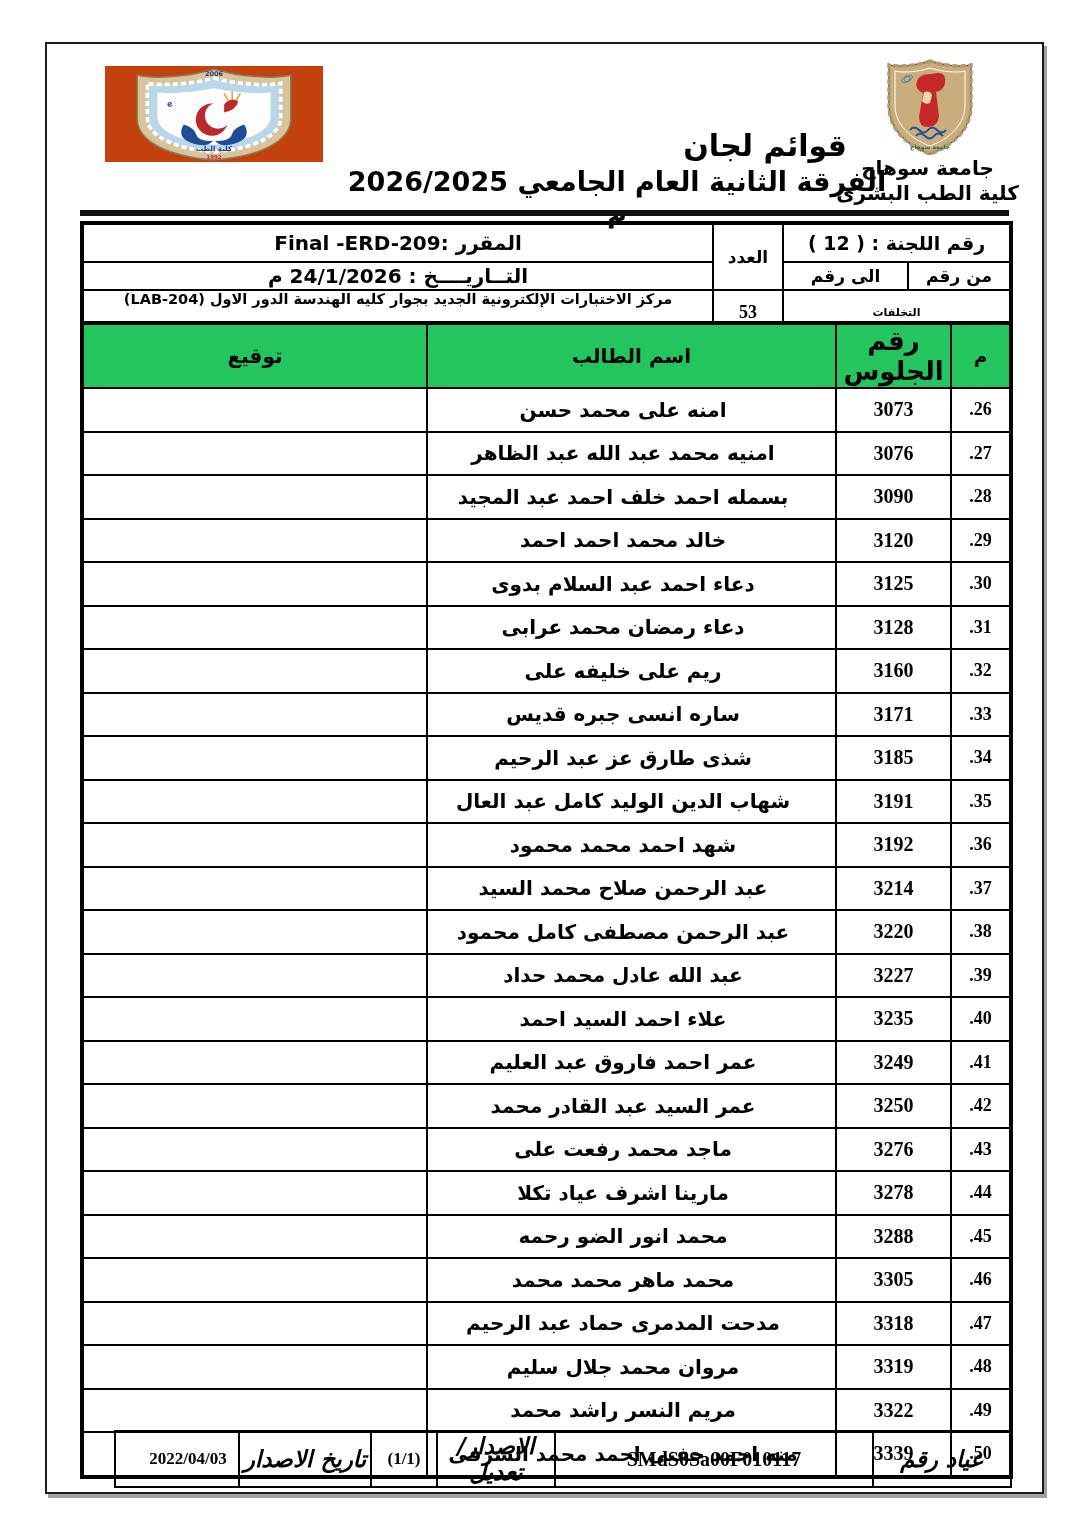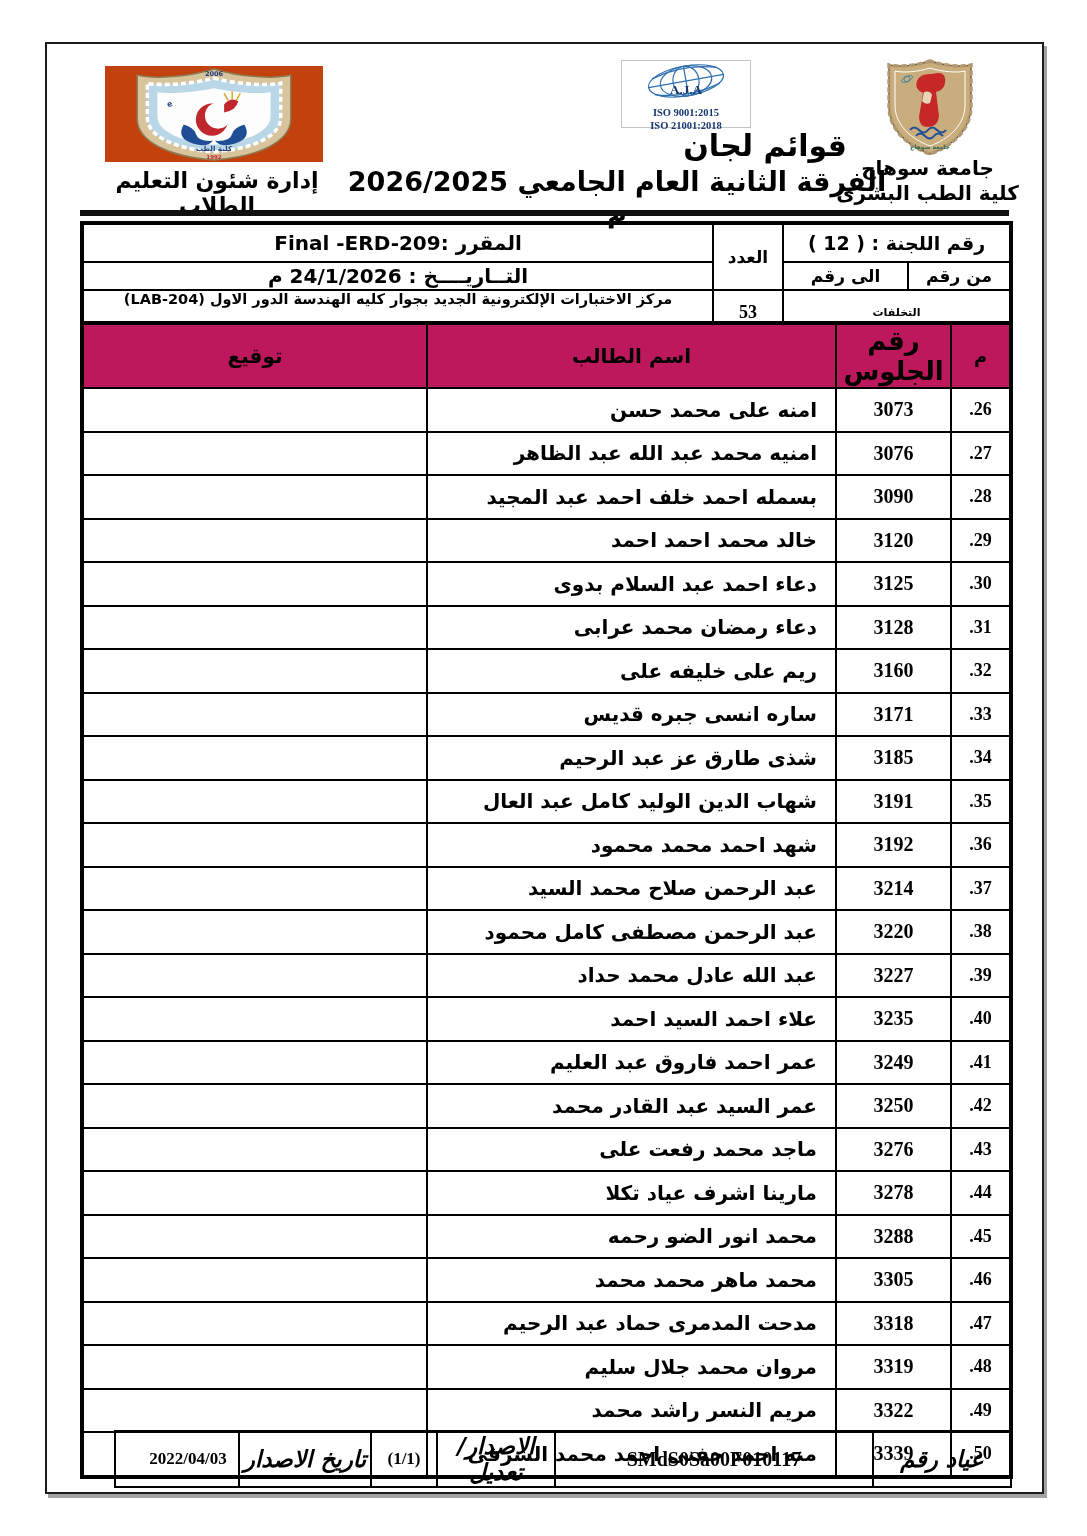--- a/index.html
+++ b/index.html
@@ -35,29 +35,29 @@
   .i-count{font-size:17px;}
   .i-course{font-size:20px;}
   .i-fromto{font-size:17px;height:26px;}
   .i-date{font-size:20px;}
   .i-retakes{font-size:11px;height:42px;}
   .i-countval{font-size:18px;}
   .i-center{font-size:14.5px;vertical-align:top;padding-top:2px;}
   .num{font-family:"Liberation Serif","DejaVu Serif",serif;font-weight:bold;}
   .main-table{position:absolute;left:33px;top:277px;width:929px;border:4px solid #000;}
   .main-table th,.main-table td{border:2px solid #000;overflow:hidden;}
-  .main-table th{background:#be185d;height:38px;font-weight:bold;}
+  .main-table th{background:#22c55e;height:38px;font-weight:bold;}
   .th-index{font-size:18px;}
   .th-seat{font-size:26px;text-align:center;}
   .th-name{font-size:20px;}
   .th-sign{font-size:20px;}
   .main-table td{height:39.5px;}
   .c-index{text-align:center;font-size:18px;}
   .c-seat{text-align:center;font-size:20px;}
-  .c-name{text-align:right;padding-right:18px;font-weight:bold;font-size:20px;}
+  .c-name{text-align:center;padding-right:18px;font-weight:bold;font-size:20px;}
   .c-sign{background:#fff;}
   .footer-table{position:absolute;left:67px;top:1386px;width:896px;}
   .footer-table td{border:2px solid #000;height:32px;text-align:center;font-weight:bold;overflow:hidden;}
   .f-label{font-size:23px;font-style:italic;}
   .f-code{font-size:20px;}
   .f-ver{font-size:17px;}
   .f-date{font-size:17px;padding-left:23px;}
 </style>
 </head>
 <body>
@@ -79,41 +79,22 @@
         <line x1="104" y1="34" x2="100" y2="27"></line>
           <line x1="108" y1="33" x2="108" y2="25"></line>
           <line x1="112" y1="34" x2="116" y2="27"></line>
       </g>
       <path d="M60 58 q-8 14 10 19 q13 4 19 -3 q-15 1 -17 -7 q-2 -6 -12 -9 Z" fill="#1f4e96"></path>
       <path d="M120 58 q8 14 -10 19 q-13 4 -19 -3 q15 1 17 -7 q2 -6 12 -9 Z" fill="#1f4e96"></path>
       <text x="90" y="84" font-size="7" font-weight="bold" fill="#26417c" text-anchor="middle">كلية الطب</text>
       <text x="90" y="92" font-size="5.5" font-weight="bold" fill="#c0272d" text-anchor="middle">1992</text>
     </svg>
   </div>
-  <div class="dept-caption">إدارة شئون التعليم الطلاب</div>
 
   <div class="badges">
-    <div class="aja">
-      <svg width="110" height="42" viewBox="0 0 110 42">
-        <g stroke="#2f6fae" stroke-width="1.2" fill="none" transform="rotate(-10 55 20)">
-          <ellipse cx="55" cy="20" rx="38" ry="15"></ellipse>
-          <ellipse cx="55" cy="20" rx="26" ry="15"></ellipse>
-          <ellipse cx="55" cy="20" rx="13" ry="15"></ellipse>
-          <line x1="55" y1="5" x2="55" y2="35"></line>
-          <line x1="17" y1="20" x2="93" y2="20"></line>
-          <path d="M22 12 Q55 2 88 12"></path>
-          <path d="M22 28 Q55 38 88 28"></path>
-        </g>
-        <text x="55" y="33" font-size="13" font-weight="bold" fill="#16366e" text-anchor="middle" font-family="Liberation Serif, DejaVu Serif, serif">A.J.A</text>
-      </svg>
-      <div class="aja-lines">
-        <div>ISO 9001:2015</div>
-        <div>ISO 21001:2018</div>
-      </div>
-    </div>
   </div>
 
   <div class="page-title">قوائم لجان</div>
   <div class="page-subtitle">الفرقة الثانية العام الجامعي 2026/2025 م</div>
 
   <div class="uni-box">
     <svg width="104" height="100" viewBox="0 0 100 100">
       <path d="M50 3 C64 8 82 9 91 7 L91 48 C91 72 72 88 50 96 C28 88 9 72 9 48 L9 7 C18 9 36 8 50 3 Z" fill="#c9ad7c" stroke="#6e5d3a" stroke-width="1.5"></path>
       <path d="M50 3 C64 8 82 9 91 7 L91 48 C91 72 72 88 50 96 C28 88 9 72 9 48 L9 7 C18 9 36 8 50 3 Z" fill="none" stroke="#b29871" stroke-width="3.5" stroke-dasharray="3 5" stroke-linecap="round"></path>
       <path d="M50 10 C62 14 78 15 85 13 L85 47 C85 67 69 81 50 88 C31 81 15 67 15 47 L15 13 C22 15 38 14 50 10 Z" fill="none" stroke="#ffffff" stroke-width="1"></path>

